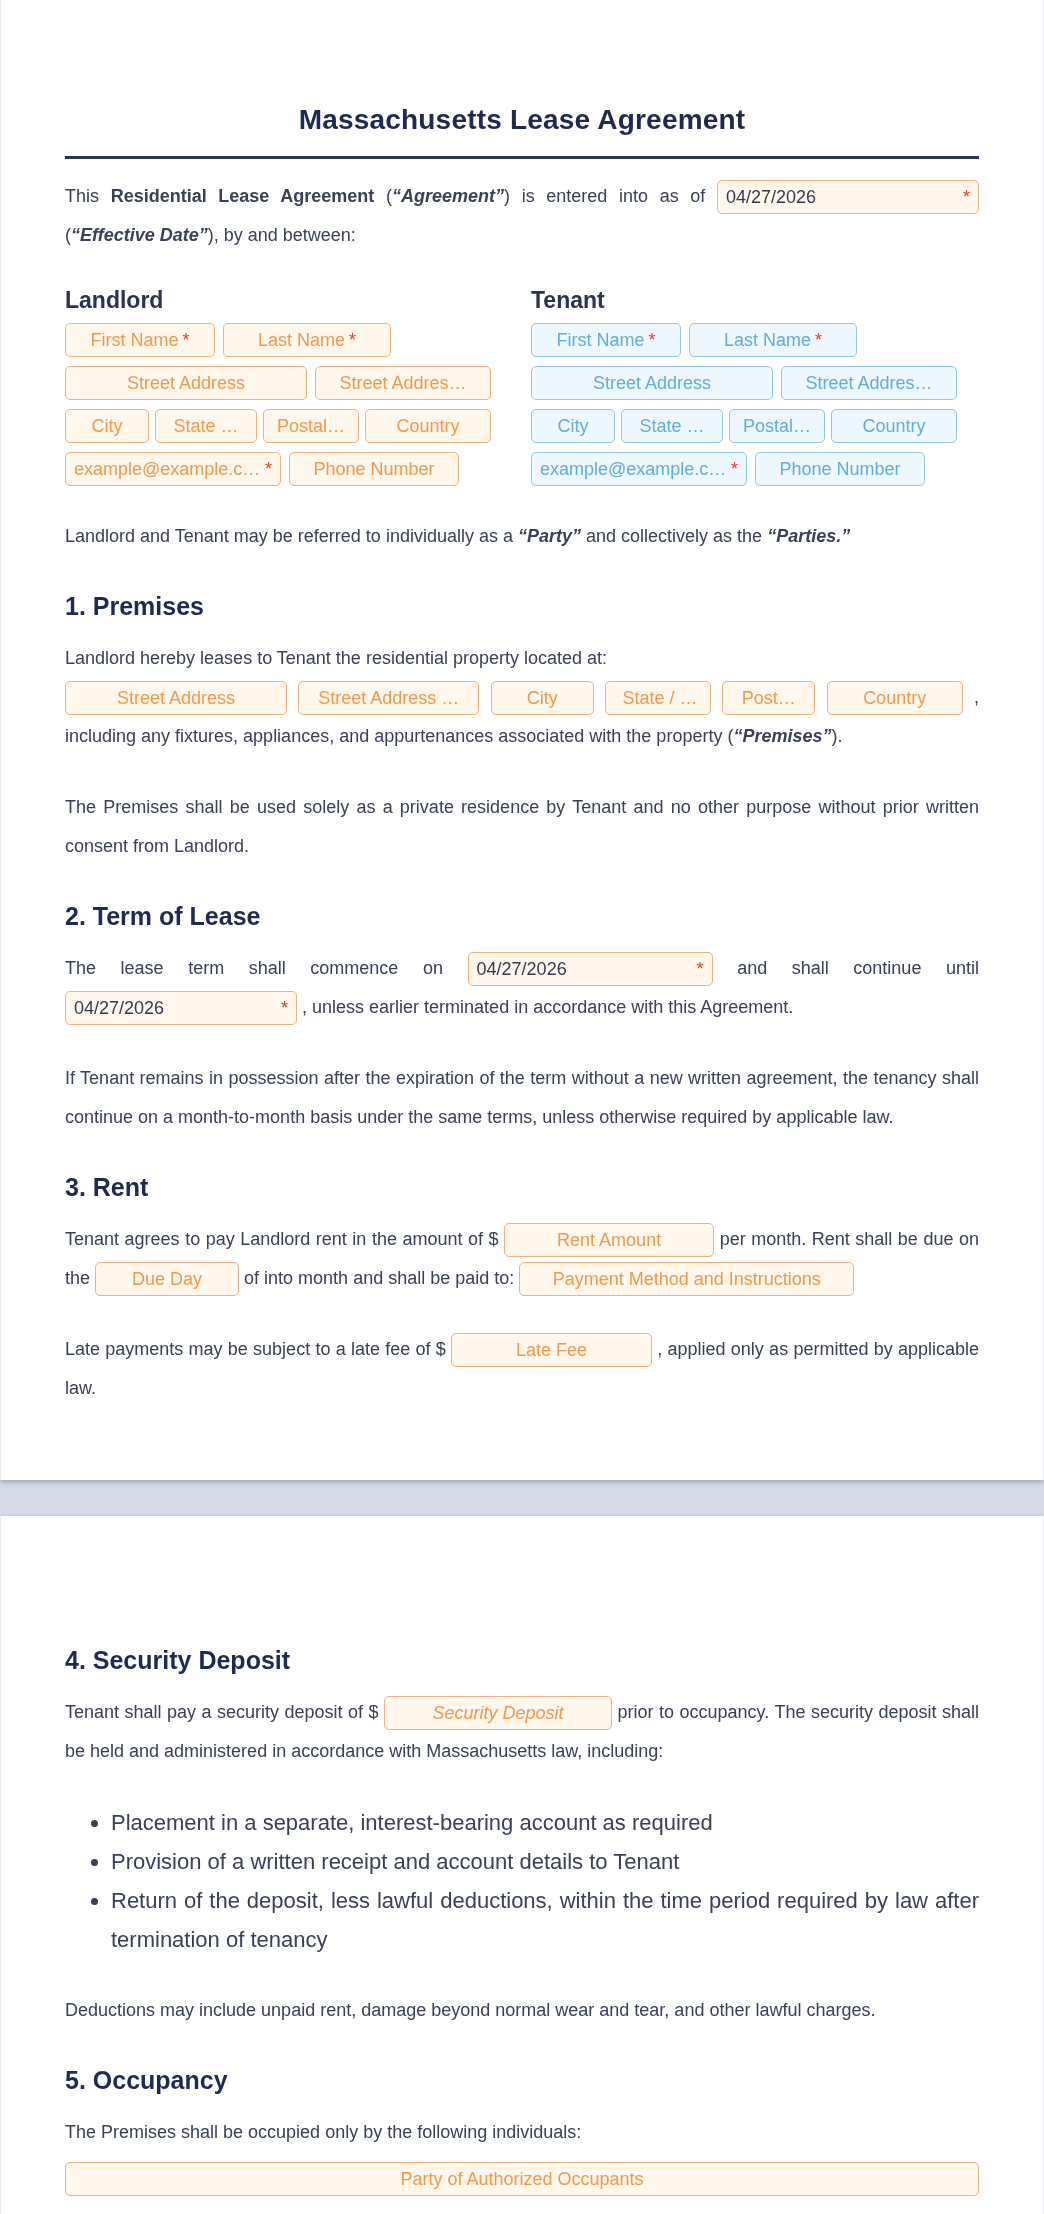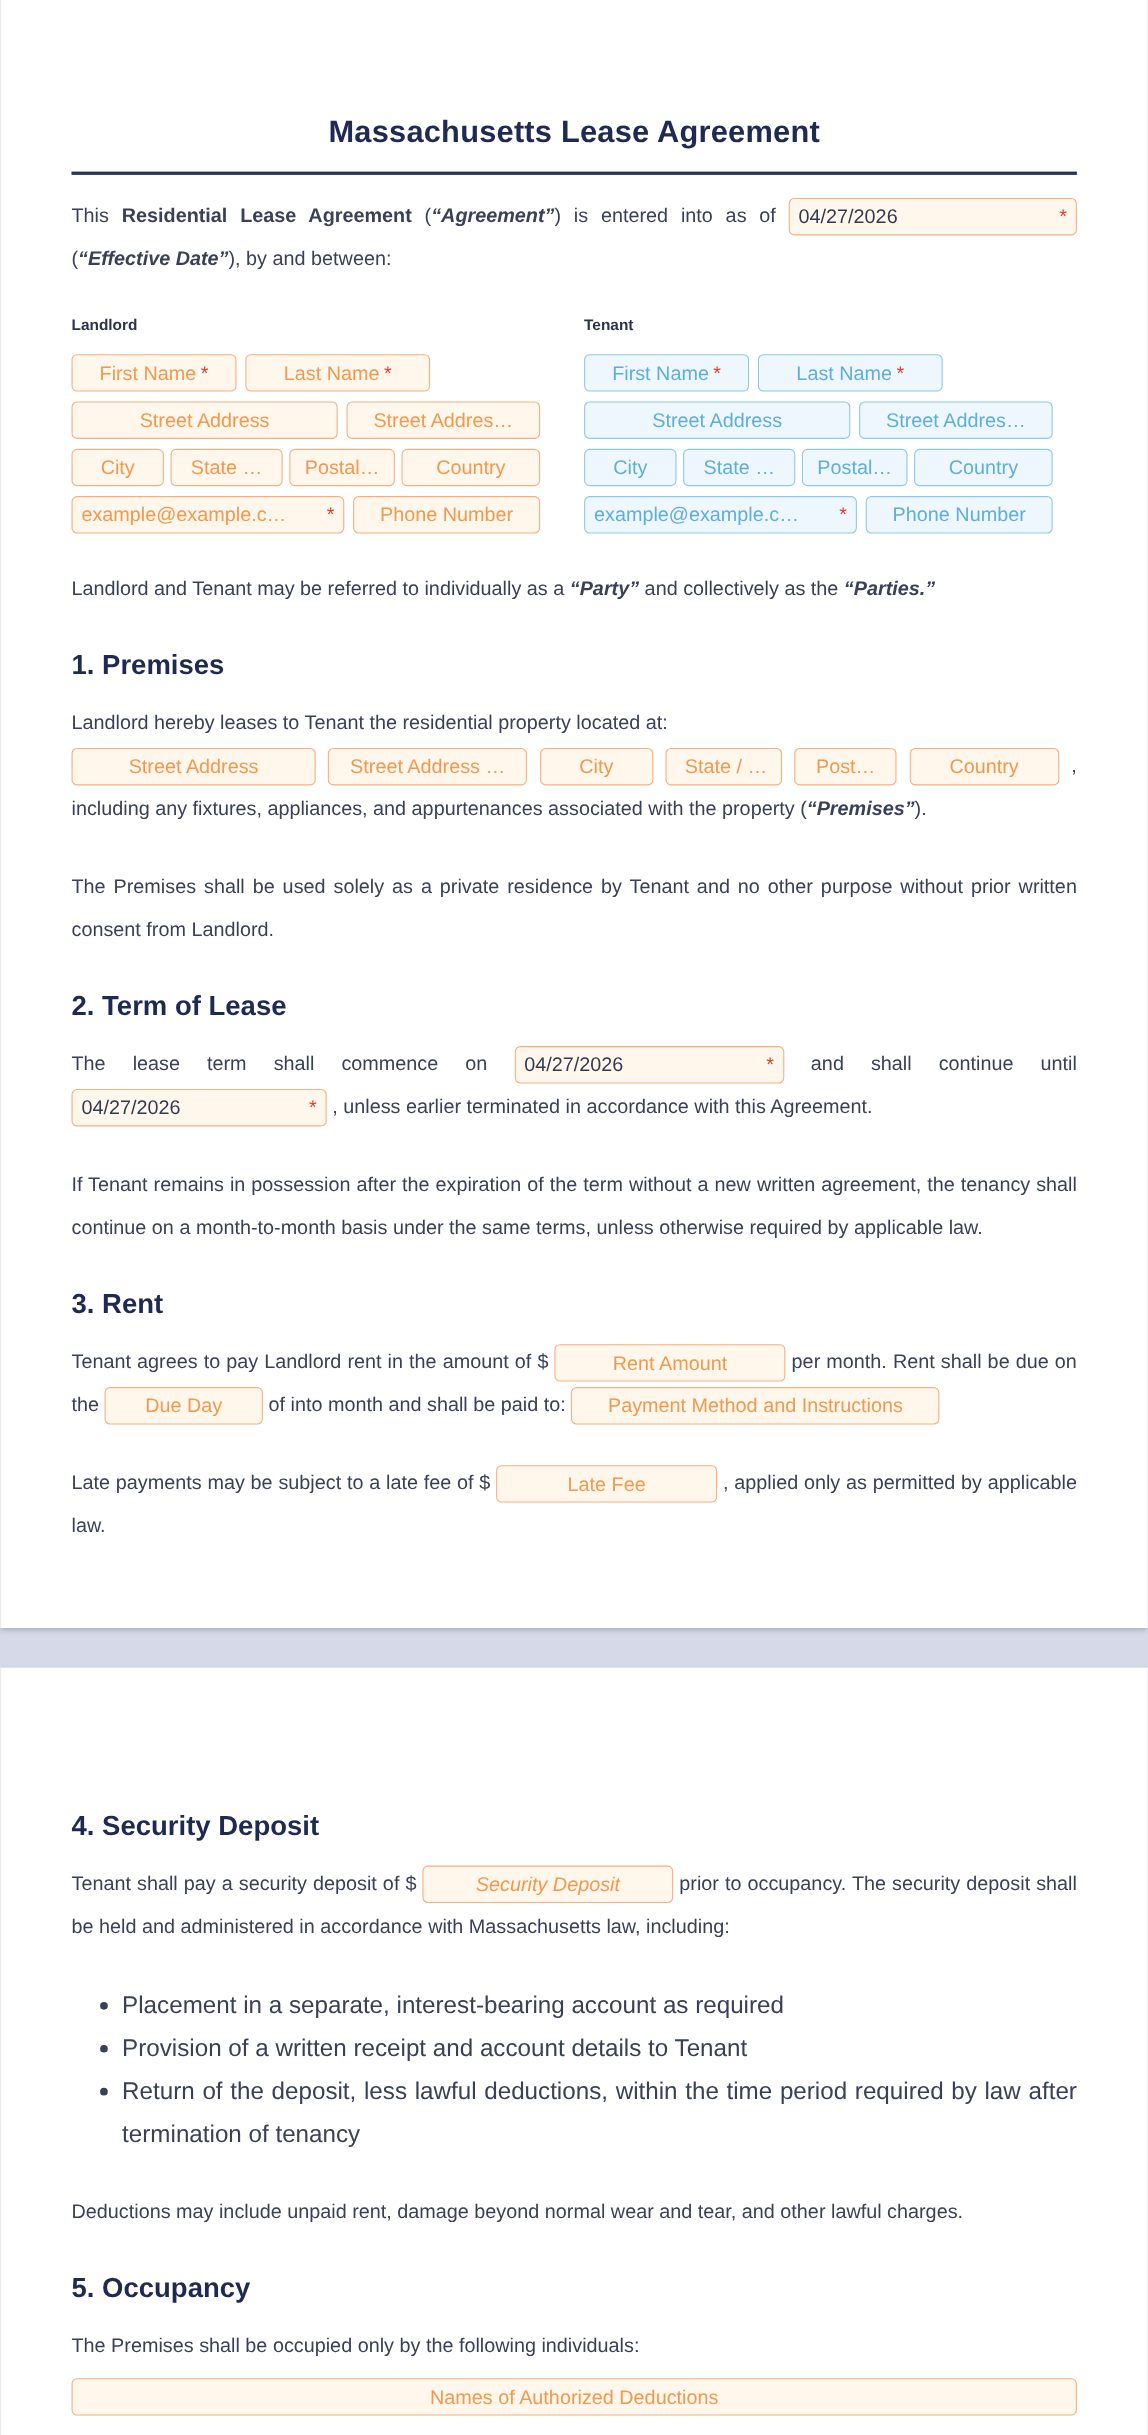--- a/index.html
+++ b/index.html
@@ -67,30 +67,30 @@
   .ph { white-space: nowrap; overflow: hidden; }
   .req { color: #ea3829; margin-left: 4px; }
   .date { justify-content: space-between; }
   .date .val { color: #333b52; white-space: nowrap; }
   .email { justify-content: space-between; }
 
   .w-date1 { width: 262px; } .w-date2 { width: 245px; } .w-date3 { width: 232px; }
   .w-fn { width: 150px; } .w-ln { width: 168px; }
   .w-st { width: 242px; } .w-st2 { width: 176px; }
   .w-city { width: 84px; } .w-state { width: 102px; } .w-postal { width: 96px; } .w-country { width: 126px; }
-  .w-email { width: 248px; } .w-phone { width: 170px; }
+  .w-email { width: 216px; } .w-phone { width: 170px; }
   .w-pstreet { width: 222px; } .w-pstreet2 { width: 181px; } .w-pcity { width: 103px; }
   .w-pstate { width: 106px; padding-left: 12px; } .w-ppostal { width: 93px; } .w-pcountry { width: 136px; }
   .w-rent { width: 210px; } .w-due { width: 144px; } .w-pay { width: 335px; } .w-late { width: 201px; }
   .w-dep { width: 228px; font-style: italic; }
   .occ-field { display: flex; width: 100%; margin: 4px 0 30px 0; }
 
   .parties { display: flex; gap: 40px; margin: 0 0 22px 0; }
   .party { width: 426px; }
-  .plabel { font-size: 14px; font-weight: 700; color: #2b3350; margin-bottom: 19px; }
+  .plabel { font-size: 23px; font-weight: 700; color: #2b3350; margin-bottom: 9px; }
   .frow { display: flex; gap: 8px; margin-bottom: 9px; }
   .frow.tight { gap: 6px; }
 
   .bullets { margin: 0 0 32px 0; padding-left: 46px; }
   .bullets li { font-size: 22px; line-height: 39px; text-align: justify; }
 </style>
 </head>
 <body>
 
 <div class="doc">
@@ -289,17 +289,17 @@
       <li>Return of the deposit, less lawful deductions, within the time period required by law after termination of tenancy</li>
     </ul>
 
     <p class="para">Deductions may include unpaid rent, damage beyond normal wear and tear, and other lawful charges.</p>
 
     <h2 class="sec">5. Occupancy</h2>
 
     <p class="para" style="margin-bottom: 10px;">The Premises shall be occupied only by the following individuals:</p>
 
     <span class="field orange occ-field">
-        <span class="ph">Names of Authorized Deductions</span>
+        <span class="ph">Party of Authorized Occupants</span>
       </span>
 
   </section>
 </div>
 
 </body></html>

